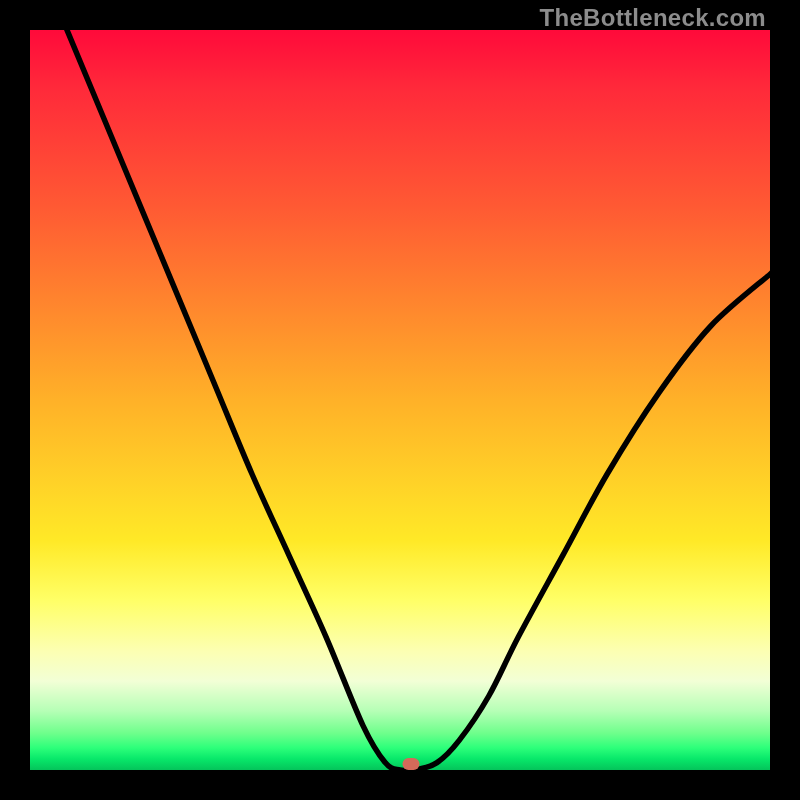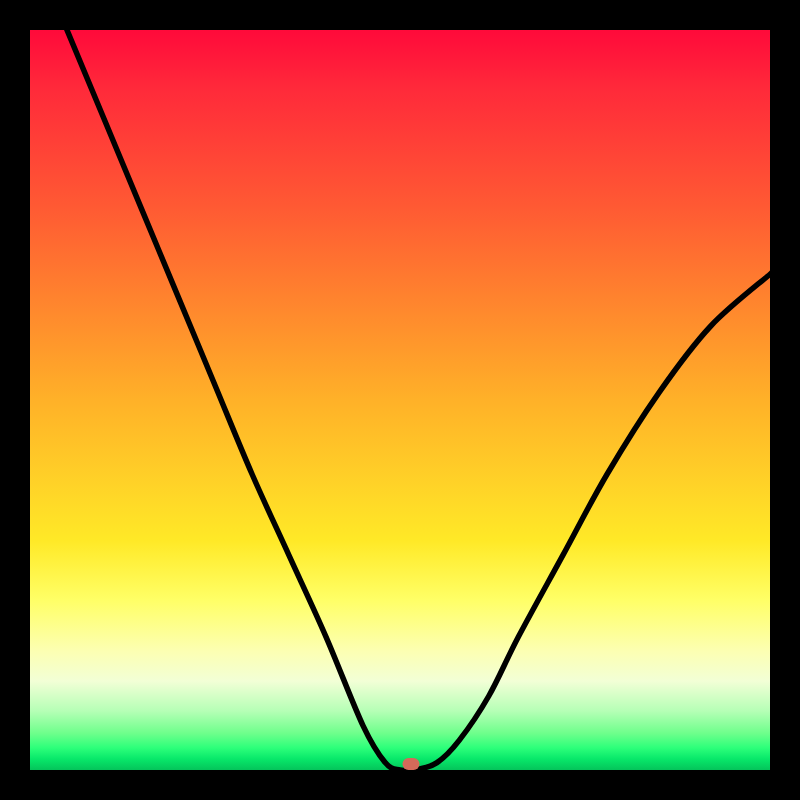--- a/index.html
+++ b/index.html
@@ -67,20 +67,21 @@
     height: 12px;
     border-radius: 6px;
     background: #d46a5a;
     transform: translate(-50%, -50%);
   }
 </style>
 </head>
 <body>
 
 <div class="frame">
+  <div class="watermark">TheBottleneck.com</div>
 
   <div class="plot">
     <svg class="curve" viewBox="0 0 740 740" preserveAspectRatio="none">
       <path id="curve-path" d="M 0.00 -88.80 C 49.33 29.60, 61.67 59.20, 74.00 88.80 C 86.33 118.40, 98.67 148.00, 111.00 177.60 C 123.33 207.20, 135.67 236.80, 148.00 266.40 C 160.33 296.00, 172.67 325.60, 185.00 355.20 C 197.33 384.80, 209.67 415.63, 222.00 444.00 C 234.33 472.37, 246.67 498.27, 259.00 525.40 C 271.33 552.53, 283.67 578.43, 296.00 606.80 C 308.33 635.17, 323.13 674.63, 333.00 695.60 C 342.87 716.57, 349.03 725.20, 355.20 732.60 C 361.37 740.00, 365.07 738.77, 370.00 740.00 C 374.93 741.23, 378.63 741.23, 384.80 740.00 C 390.97 738.77, 399.60 737.53, 407.00 732.60 C 414.40 727.67, 420.57 721.50, 429.20 710.40 C 437.83 699.30, 448.93 683.27, 458.80 666.00 C 468.67 648.73, 476.07 630.23, 488.40 606.80 C 500.73 583.37, 518.00 552.53, 532.80 525.40 C 547.60 498.27, 561.17 471.13, 577.20 444.00 C 593.23 416.87, 611.73 387.27, 629.00 362.60 C 646.27 337.93, 662.30 315.73, 680.80 296.00 C 699.30 276.27, 730.13 252.83, 740.00 244.20 C 749.87 235.57, 740.00 244.20, 740.00 244.20 " fill="none" stroke="#000" stroke-width="5.5" stroke-linecap="round" stroke-linejoin="round"></path>
     </svg>
     <div class="marker" id="marker" style="left: 381.1px; top: 734px;"></div>
   </div>
 </div>
 
 </body></html>

